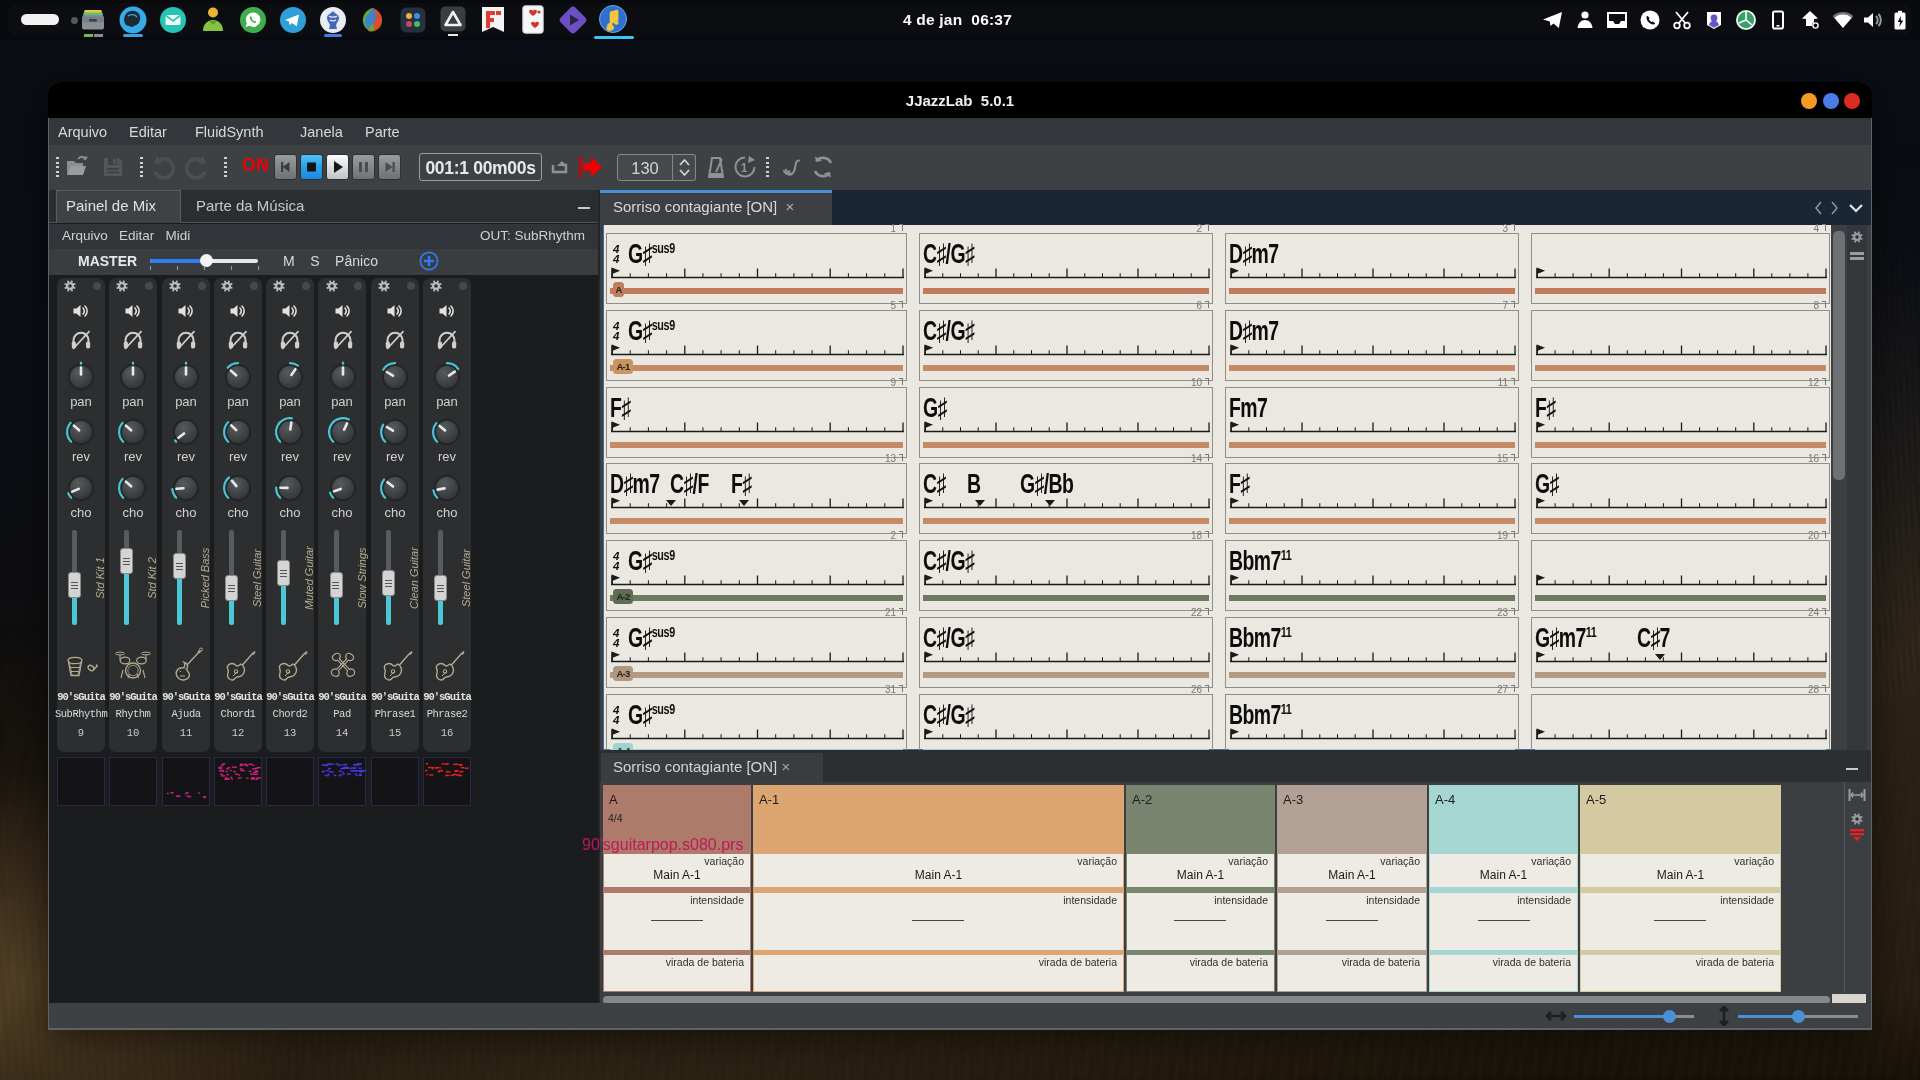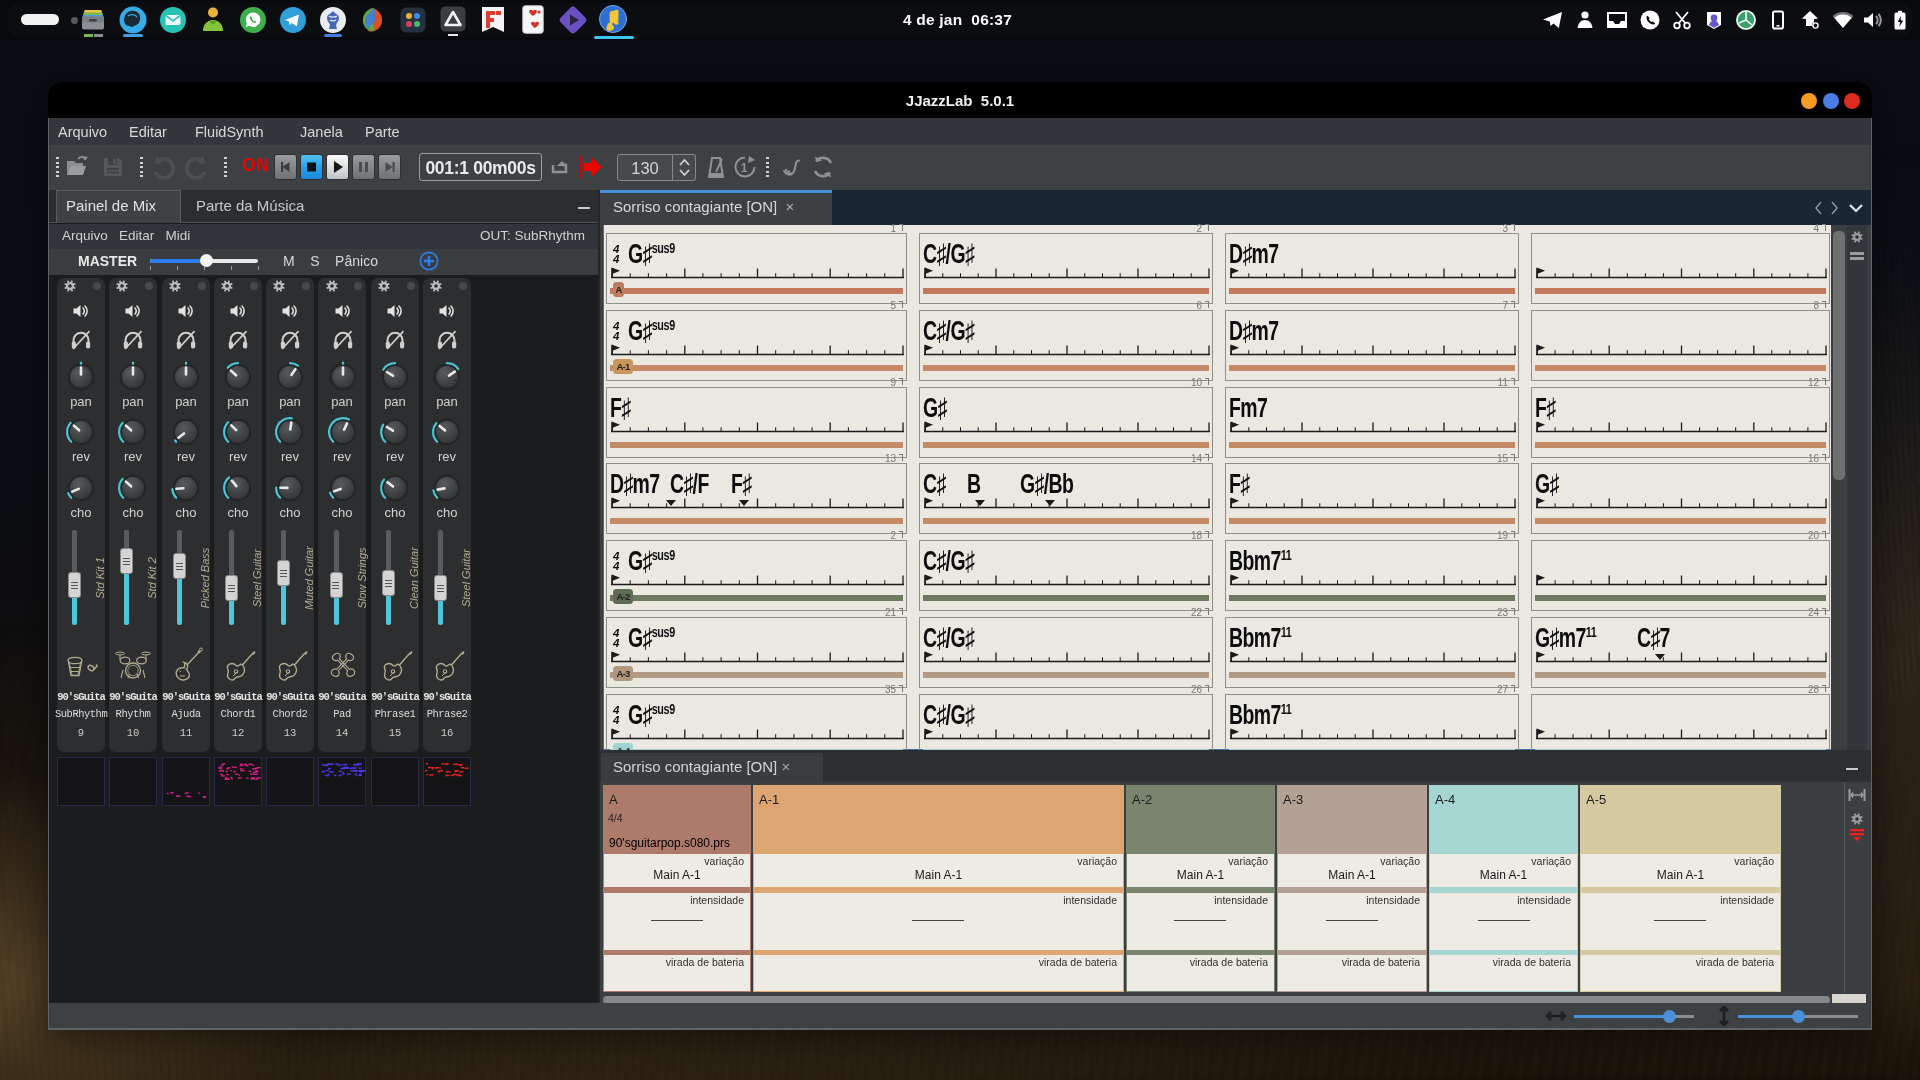--- a/index.html
+++ b/index.html
@@ -1670,21 +1670,21 @@
       <line x1="236.8" y1="11" x2="236.8" y2="7.2" stroke="#1b1b1b" stroke-width="1.0"></line>
       <line x1="254.9" y1="11" x2="254.9" y2="7.2" stroke="#1b1b1b" stroke-width="1.0"></line>
       <line x1="272.9" y1="11" x2="272.9" y2="7.2" stroke="#1b1b1b" stroke-width="1.0"></line>
       <line x1="291.0" y1="11" x2="291.0" y2="2.5" stroke="#1b1b1b" stroke-width="1.3"></line>
       <path d="M2.2 11V2.5 M2.2 2.5l6 2.2-6 2.6z" stroke="#1b1b1b" stroke-width="1.4" fill="#1b1b1b"></path>
       <path d="M120 4h10l-5 6z" fill="#1b1b1b"></path>
     </svg>
     <div class="ab" style="left:3px;right:3px;top:54px;height:5.8px;background:#b29a84"></div>
   </div>
 <div class="ab" style="left:606px;top:694px;width:301px;height:71px;border:1px solid #8f8f8a">
-    <div class="txt" style="right:10px;top:-11px;font-size:10px;color:#787878">35</div>
+    <div class="txt" style="right:10px;top:-11px;font-size:10px;color:#787878">31</div>
     <div class="ab" style="right:3px;top:-10px;width:4px;height:7px;border-top:1.2px solid #787878;border-right:1.2px solid #787878"></div>
     <div class="txt" style="left:6px;top:11px;font-size:11.5px;font-weight:700;font-style:italic;color:#111;line-height:9.5px;letter-spacing:-1px">4<br>4</div>
     <div class="txt" style="left:21px;top:5px;font-size:27px;font-weight:700;color:#0d0d0d;letter-spacing:-0.8px;transform:scaleX(0.72);transform-origin:0 0">G♯<span style="font-size:15px;letter-spacing:-0.5px;position:relative;top:-10px">sus9</span></div>
     <svg class="ab" style="left:3px;top:32px" width="295" height="13" viewBox="0 0 295 13">
       <line x1="1" y1="11.5" x2="294" y2="11.5" stroke="#1b1b1b" stroke-width="1.4"></line>
       <line x1="2.0" y1="11" x2="2.0" y2="2.5" stroke="#1b1b1b" stroke-width="1.3"></line>
       <line x1="20.2" y1="11" x2="20.2" y2="7.2" stroke="#1b1b1b" stroke-width="1.0"></line>
       <line x1="38.4" y1="11" x2="38.4" y2="7.2" stroke="#1b1b1b" stroke-width="1.0"></line>
       <line x1="56.6" y1="11" x2="56.6" y2="7.2" stroke="#1b1b1b" stroke-width="1.0"></line>
       <line x1="74.8" y1="11" x2="74.8" y2="2.5" stroke="#1b1b1b" stroke-width="1.3"></line>
@@ -1787,21 +1787,21 @@
   </div>
 <div class="ab" style="left:603px;top:750px;width:1246px;height:2px;background:#2b2e30"></div>
 <div class="ab" style="left:600px;top:750px;width:1272px;height:253px;background:#3c3f41"></div>
 <div class="ab" style="left:600px;top:750px;width:1272px;height:32px;background:#2c2f31"></div>
 <div class="ab" style="left:601px;top:753px;width:222px;height:29px;background:#3a3d3f"></div>
 <div class="txt" style="left:613px;top:758px;font-size:15px;color:#d4d4d4">Sorriso contagiante [ON] <span style="color:#a8a8a8">×</span></div>
 <div class="ab" style="left:1846px;top:768px;width:12px;height:2px;background:#c8c8c8"></div>
 <div class="ab" style="left:603px;top:785px;width:148px;height:207px;background:#ae7b6b"></div>
 <div class="txt" style="left:609px;top:792px;font-size:13px;color:#1c1c1c">A</div>
 <div class="txt" style="left:608px;top:812px;font-size:10.5px;color:#222">4/4</div>
-<div class="txt" style="left:609px;top:836px;font-size:12px;color:#000000">90'sguitarpop.s080.prs</div>
+<div class="txt" style="left:582px;top:836px;font-size:16px;color:#be185d">90'sguitarpop.s080.prs</div>
 <div class="ab" style="left:604px;top:854px;width:146px;height:33px;background:#edebe3"></div>
 <div class="txt" style="left:603px;top:855px;width:141px;text-align:right;font-size:10.5px;color:#2e2e2e">variação</div>
 <div class="txt" style="left:603px;top:868px;width:148px;text-align:center;font-size:12px;color:#1a1a1a">Main A-1</div>
 <div class="ab" style="left:604px;top:893px;width:146px;height:57px;background:#edebe3"></div>
 <div class="txt" style="left:603px;top:894px;width:141px;text-align:right;font-size:10.5px;color:#2e2e2e">intensidade</div>
 <div class="ab" style="left:651px;top:920px;width:52px;height:1.2px;background:#444"></div>
 <div class="ab" style="left:604px;top:955px;width:146px;height:36px;background:#edebe3"></div>
 <div class="txt" style="left:603px;top:956px;width:141px;text-align:right;font-size:10.5px;color:#2e2e2e">virada de bateria</div>
 <div class="ab" style="left:753px;top:785px;width:371px;height:207px;background:#dda572"></div>
 <div class="txt" style="left:759px;top:792px;font-size:13px;color:#1c1c1c">A-1</div>

